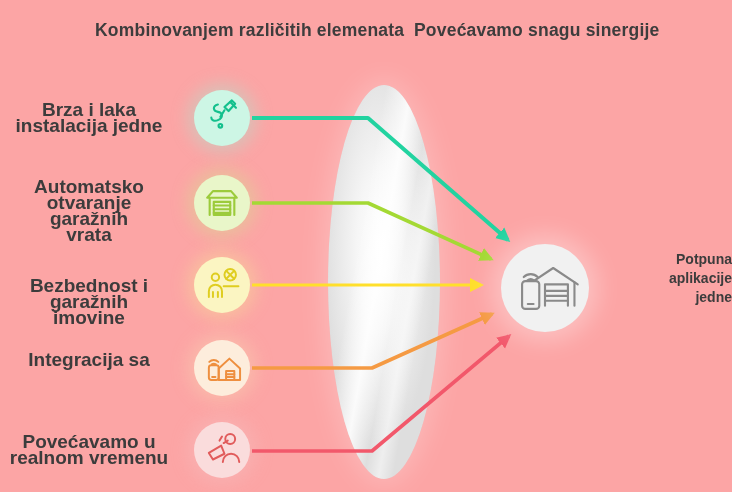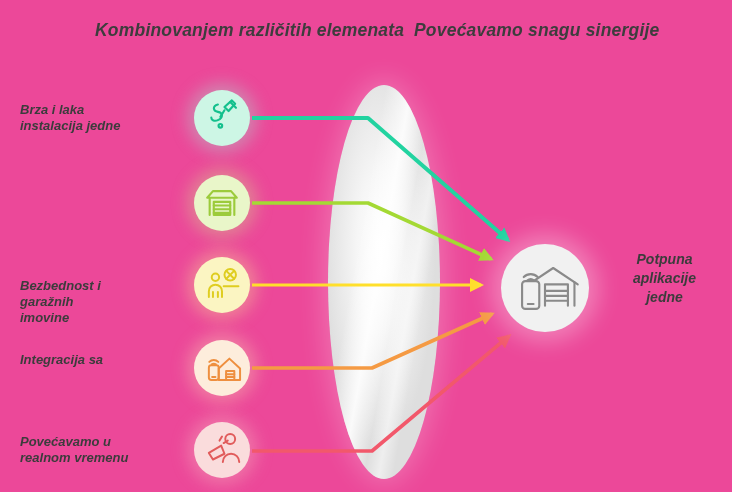--- a/index.html
+++ b/index.html
@@ -1,31 +1,30 @@
 <!DOCTYPE html>
 <html><head>
 <meta charset="utf-8">
 <style>
   html,body{margin:0;padding:0;background:#000;}
   .canvas{
-    position:relative;width:732px;height:492px;background:#ec4899;overflow:hidden;
+    position:relative;width:732px;height:492px;background:#fca5a5;overflow:hidden;
     font-family:"Liberation Sans",sans-serif;
-    font-style:italic;
   }
   
   .title-part{
     position:absolute;top:20px;font-size:17.5px;font-weight:bold;color:#3d3d3d;
     letter-spacing:.2px;white-space:nowrap;
   }
   .title-part.p1{left:95px;}
   .title-part.p2{left:414px;}
   
   .feature-label{
-    position:absolute;left:20px;width:170px;text-align:left;
-    font-size:13px;font-weight:bold;color:#3c3c3c;line-height:16px;
+    position:absolute;left:4px;width:170px;text-align:center;
+    font-size:19px;font-weight:bold;color:#3c3c3c;line-height:16px;
   }
   .fl1{top:102px;} .fl2{top:179px;} .fl3{top:261px;margin-top:17px;} .fl4{top:352px;} .fl5{top:434px;}
   
   .bubble{
     position:absolute;width:56px;height:56px;border-radius:50%;
     display:flex;align-items:center;justify-content:center;
   }
   .b1{left:194px;top:90px;background:#cdf6e5;box-shadow:0 0 16px 7px rgba(160,240,215,.35);}
   .b2{left:194px;top:175px;background:#e9f6c9;box-shadow:0 0 16px 7px rgba(205,235,140,.35);}
   .b3{left:194px;top:257px;background:#fbf5c2;box-shadow:0 0 16px 7px rgba(245,235,150,.35);}
@@ -45,37 +44,42 @@
   
   .wires{position:absolute;left:0;top:0;width:732px;height:492px;pointer-events:none;}
   
   .target-circle{
     position:absolute;left:501px;top:244px;width:88px;height:88px;border-radius:50%;
     background:#f1f1f1;display:flex;align-items:center;justify-content:center;
     box-shadow:0 0 22px 10px rgba(255,255,255,.30);
   }
   .target-circle svg{width:72px;height:72px;}
   .target-label{
-    position:absolute;left:597px;top:250px;width:135px;text-align:center;
+    position:absolute;left:597px;top:250px;width:135px;text-align:right;
     font-size:14px;font-weight:bold;color:#3c3c3c;line-height:19px;
   }
 </style>
 </head>
 <body>
 
 <div class="canvas">
 
   <div class="title-part p1">Kombinovanjem različitih elemenata</div>
   <div class="title-part p2">Povećavamo snagu sinergije</div>
 
   <div class="lens"></div>
 
   <div class="feature-label fl1">
     <div>Brza i laka</div>
     <div>instalacija jedne</div>
+  </div>
+  <div class="feature-label fl2">
+    <div>Automatsko otvaranje</div>
+    <div>garažnih</div>
+    <div>vrata</div>
   </div>
   <div class="feature-label fl3">
     <div>Bezbednost i</div>
     <div>garažnih</div>
     <div>imovine</div>
   </div>
   <div class="feature-label fl4">
     <div>Integracija sa</div>
   </div>
   <div class="feature-label fl5">

